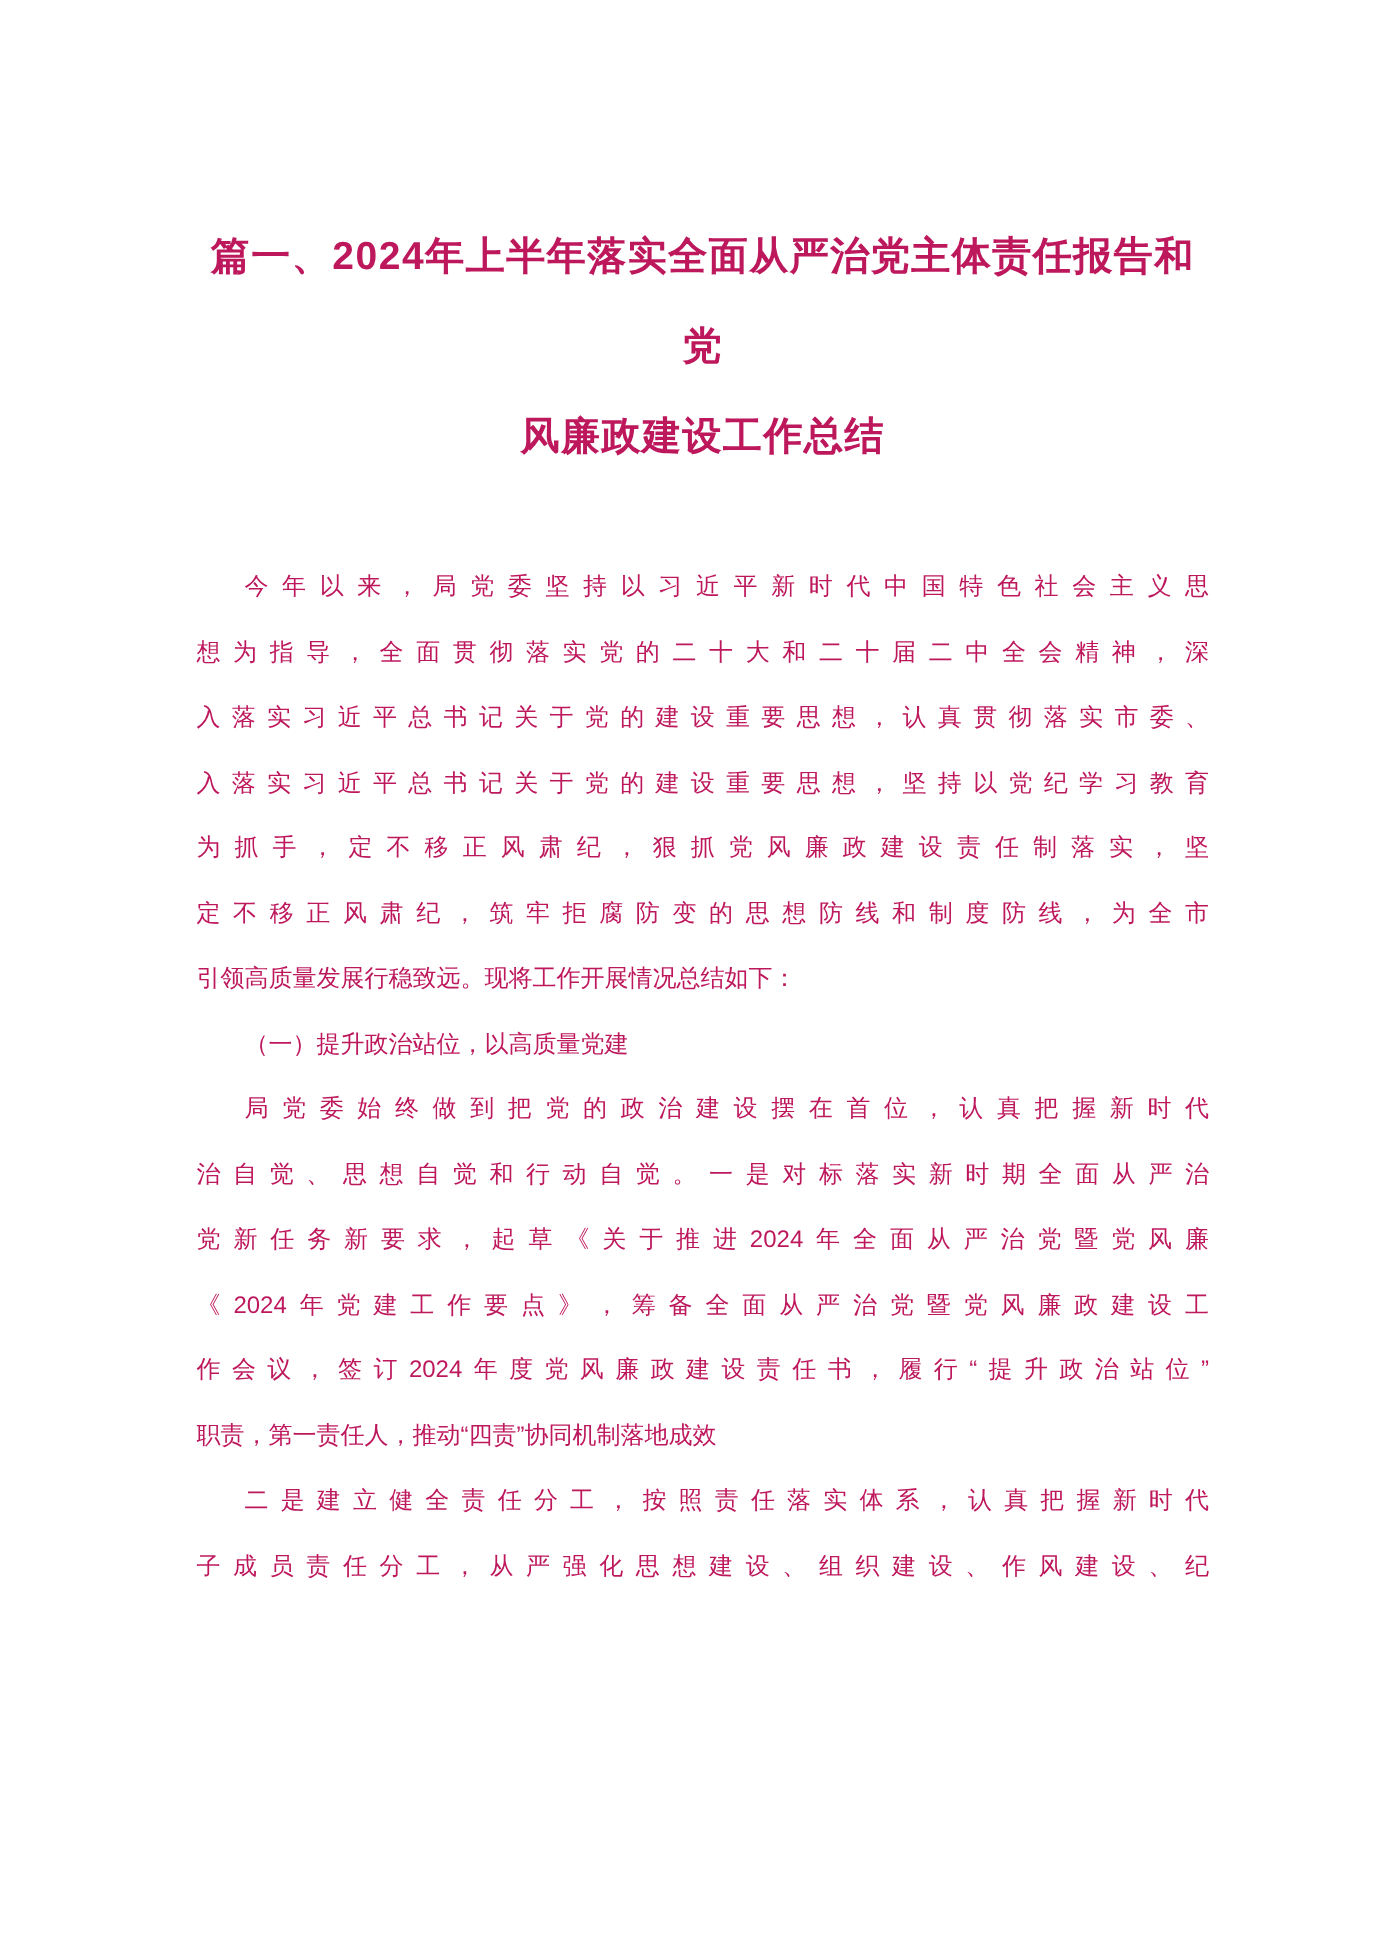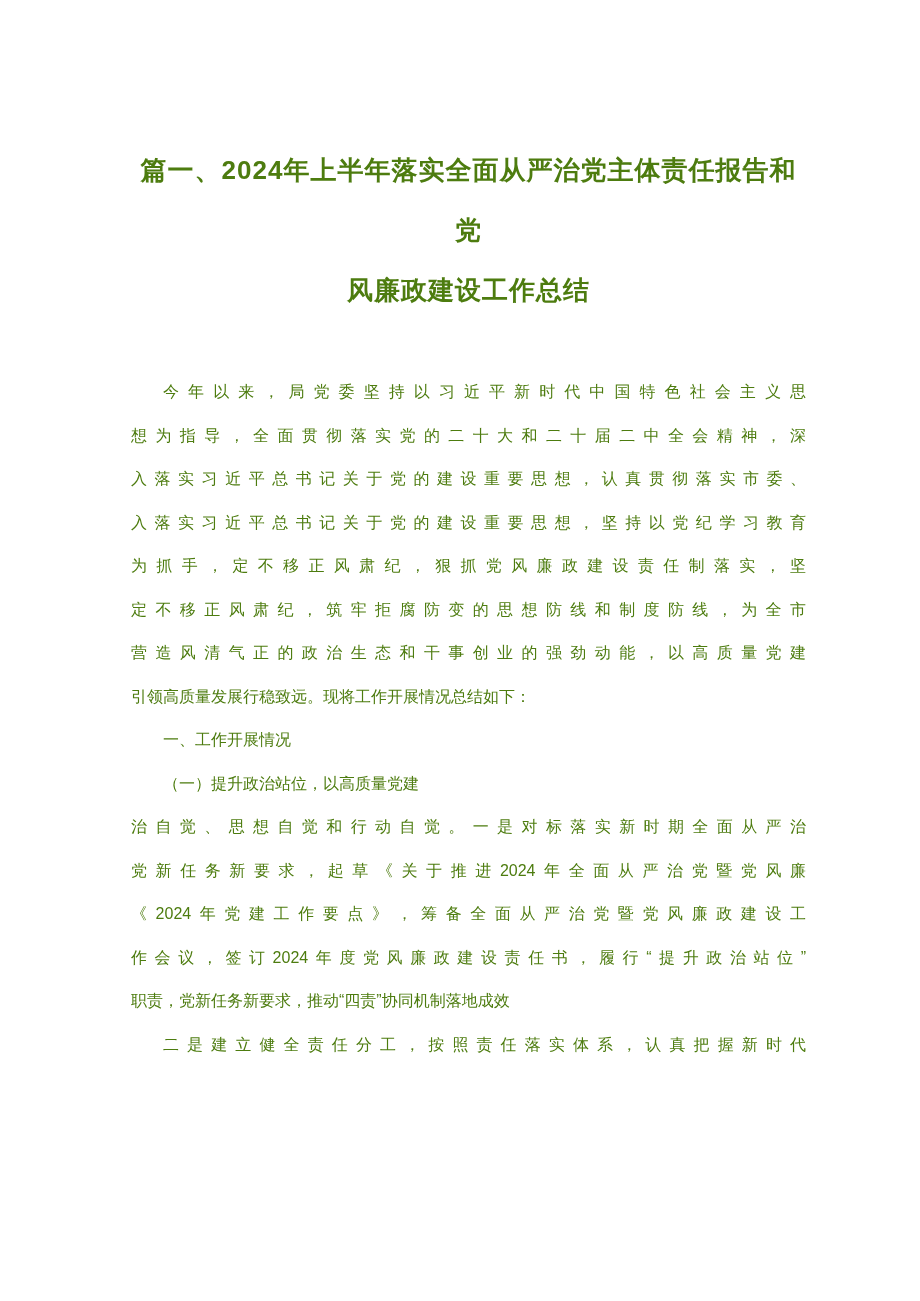--- a/index.html
+++ b/index.html
@@ -49,48 +49,46 @@
   .line.indent {
     text-indent: 2em;
   }
   .line.last {
     text-align-last: left;
   }
 </style>
 </head>
 <body>
 
-<div class="page" style="background: rgb(255, 255, 255); color: #4d7c0f;">
+<div class="page" style="background: rgb(255, 255, 255); color: #be185d;">
   <h1 class="doc-title">
     <span class="title-line">篇一、2024年上半年落实全面从严治党主体责任报告和党</span>
     <span class="title-line">风廉政建设工作总结</span>
   </h1>
   <div class="doc-body" id="doc-body">
       <div class="paragraph">
         <div class="line indent">今年以来，局党委坚持以习近平新时代中国特色社会主义思</div>
         <div class="line">想为指导，全面贯彻落实党的二十大和二十届二中全会精神，深</div>
         <div class="line">入落实习近平总书记关于党的建设重要思想，认真贯彻落实市委、</div>
         <div class="line">入落实习近平总书记关于党的建设重要思想，坚持以党纪学习教育</div>
         <div class="line">为抓手，定不移正风肃纪，狠抓党风廉政建设责任制落实，坚</div>
         <div class="line">定不移正风肃纪，筑牢拒腐防变的思想防线和制度防线，为全市</div>
-        <div class="line">营造风清气正的政治生态和干事创业的强劲动能，以高质量党建</div>
         <div class="line last">引领高质量发展行稳致远。现将工作开展情况总结如下：</div>
-      </div>
-      <div class="paragraph">
-        <div class="line indent last">一、工作开展情况</div>
       </div>
       <div class="paragraph">
         <div class="line indent last">（一）提升政治站位，以高质量党建</div>
       </div>
       <div class="paragraph">
+        <div class="line indent">局党委始终做到把党的政治建设摆在首位，认真把握新时代</div>
         <div class="line">治自觉、思想自觉和行动自觉。一是对标落实新时期全面从严治</div>
         <div class="line">党新任务新要求，起草《关于推进2024年全面从严治党暨党风廉</div>
       </div>
       <div class="paragraph">
         <div class="line">《2024年党建工作要点》，筹备全面从严治党暨党风廉政建设工</div>
         <div class="line">作会议，签订2024年度党风廉政建设责任书，履行“提升政治站位”</div>
-        <div class="line last">职责，党新任务新要求，推动“四责”协同机制落地成效</div>
+        <div class="line last">职责，第一责任人，推动“四责”协同机制落地成效</div>
       </div>
       <div class="paragraph">
         <div class="line indent">二是建立健全责任分工，按照责任落实体系，认真把握新时代</div>
+        <div class="line">子成员责任分工，从严强化思想建设、组织建设、作风建设、纪</div>
       </div>
     </div>
 </div>
 
 </body></html>

